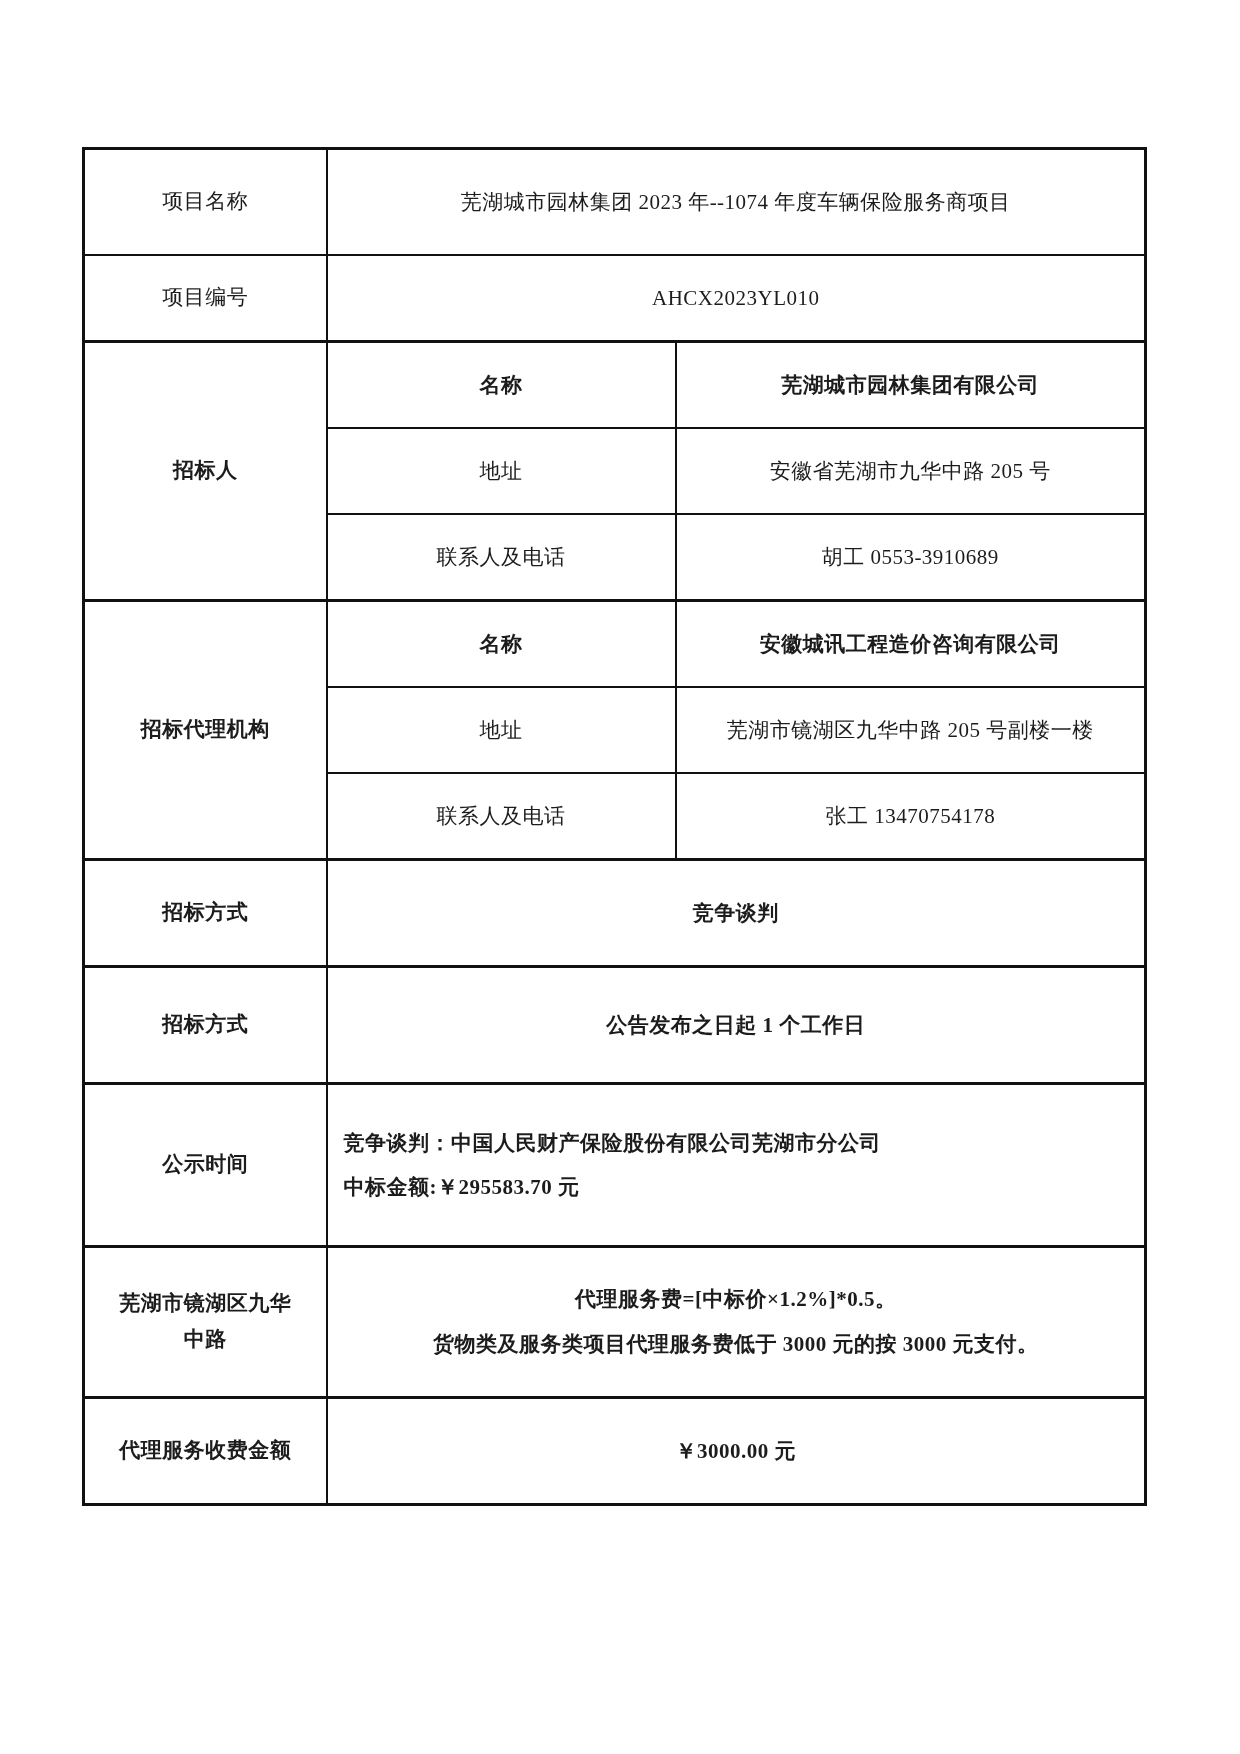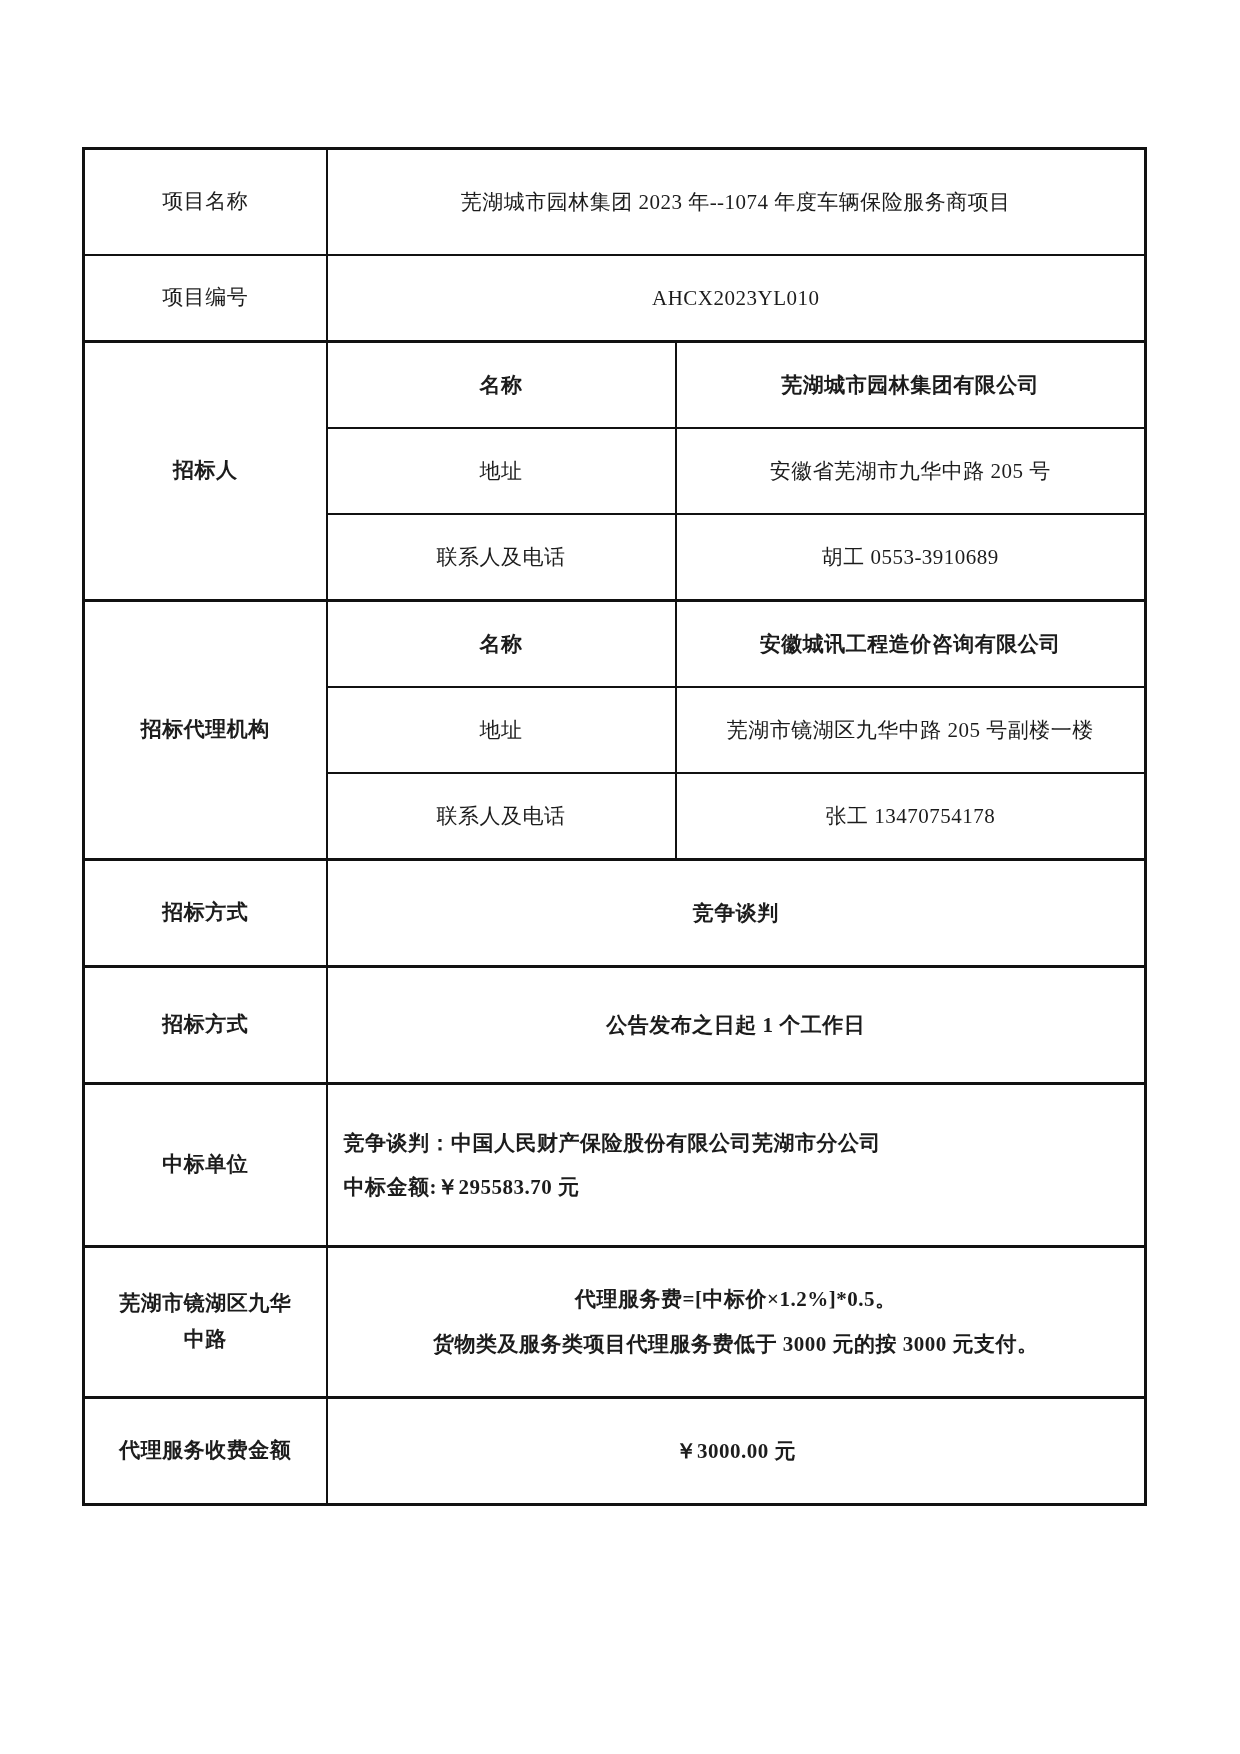--- a/index.html
+++ b/index.html
@@ -113,21 +113,21 @@
         <td class="row-label h-tall">招标方式</td>
         <td colspan="2">竞争谈判</td>
       </tr>
 
       <tr class="section-start">
         <td class="row-label h-pub">招标方式</td>
         <td colspan="2">公告发布之日起 1 个工作日</td>
       </tr>
 
       <tr class="section-start">
-        <td class="row-label h-award">中标单位</td>
+        <td class="row-label h-award">公示时间</td>
         <td colspan="2" class="award-cell">
           <div>竞争谈判：中国人民财产保险股份有限公司芜湖市分公司</div>
           <div>中标金额:￥295583.70 元</div>
         </td>
       </tr>
 
       <tr class="section-start">
         <td class="row-label h-fee">芜湖市镜湖区九华中路</td>
         <td colspan="2" class="fee-cell">
           <div>代理服务费=[中标价×1.2%]*0.5。</div>

